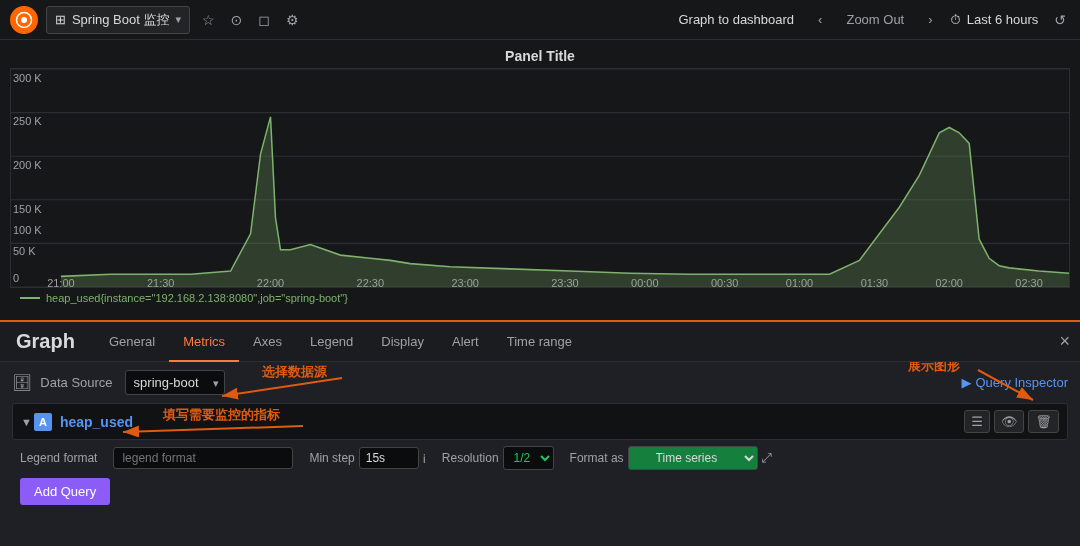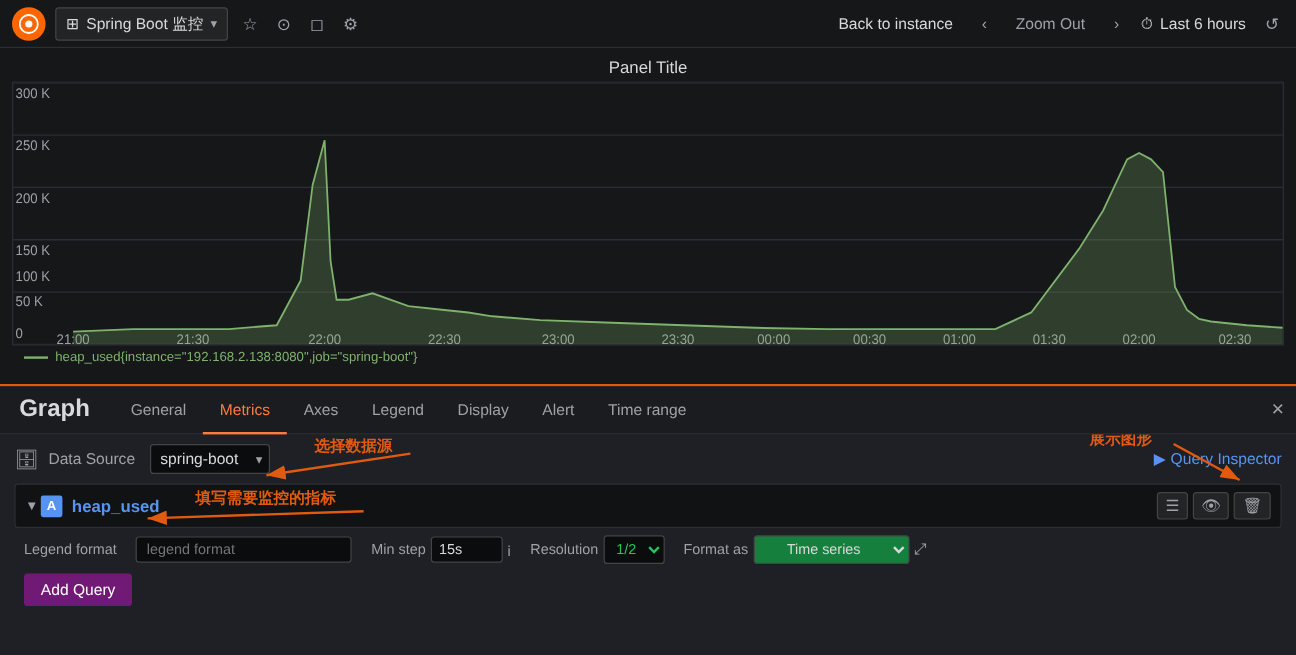--- a/index.html
+++ b/index.html
@@ -66,20 +66,21 @@
       background: #161719;
       height: 280px;
       position: relative;
       padding: 8px 10px 0 10px;
     }
     .chart-title {
       text-align: center;
       font-size: 14px;
       color: #d8d9da;
       margin-bottom: 4px;
+      font-weight: bold;
     }
     .chart-container {
       position: relative;
       height: 220px;
       background: #161719;
       border: 1px solid #2c2e33;
     }
     .chart-svg {
       width: 100%; height: 100%;
     }
@@ -246,21 +247,21 @@
     }
     .link-icon-btn {
       background: none; border: none; color: #9fa1a5; cursor: pointer; font-size: 13px;
     }
 
     
     .add-query-row {
       padding: 8px 8px 0 8px;
     }
     .add-query-btn {
-      background: #701a75; border: none; border-radius: 3px;
+      background: #8b5cf6; border: none; border-radius: 3px;
       color: white; font-size: 13px; padding: 6px 14px; cursor: pointer;
       font-weight: 500;
     }
   </style>
 </head>
 <body>
 
 <div class="top-nav">
   <div class="nav-logo">
     <svg width="18" height="18" viewBox="0 0 24 24" fill="white">
@@ -273,21 +274,21 @@
     <span>Spring Boot 监控</span>
     <span style="font-size:11px;color:#9fa1a5;">▾</span>
   </div>
   <button class="nav-icon-btn">☆</button>
   <button class="nav-icon-btn">⊙</button>
   <button class="nav-icon-btn">◻</button>
   <button class="nav-icon-btn">⚙</button>
   <div class="nav-spacer"></div>
   <div class="nav-right">
     <button class="nav-right-btn back">
-      <span>Back to instance</span>
+      <span>Graph to dashboard</span>
     </button>
     <button class="nav-right-btn">‹</button>
     <button class="nav-right-btn">
       <span>Zoom Out</span>
     </button>
     <button class="nav-right-btn">›</button>
     <button class="time-range-btn">
       <span style="font-size:13px;">⏱</span>
       <span>Last 6 hours</span>
     </button>

